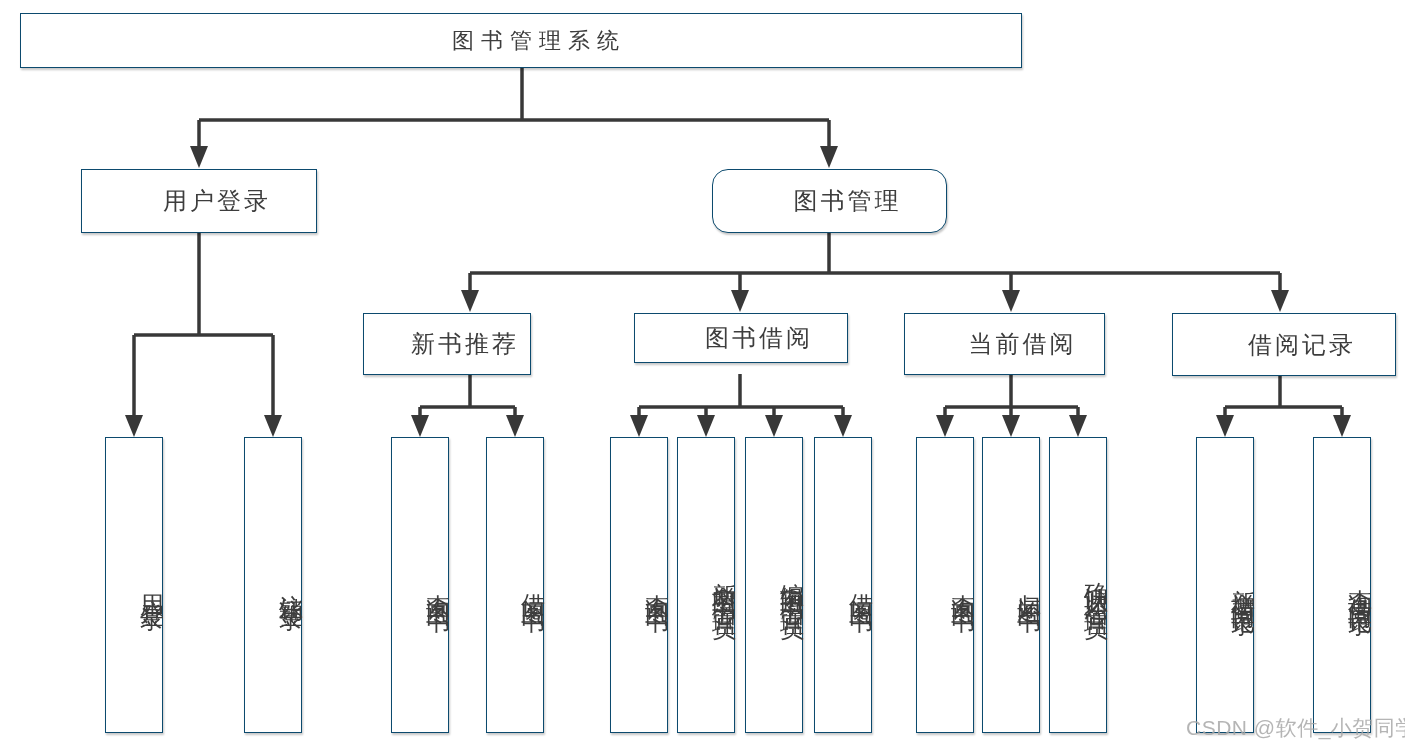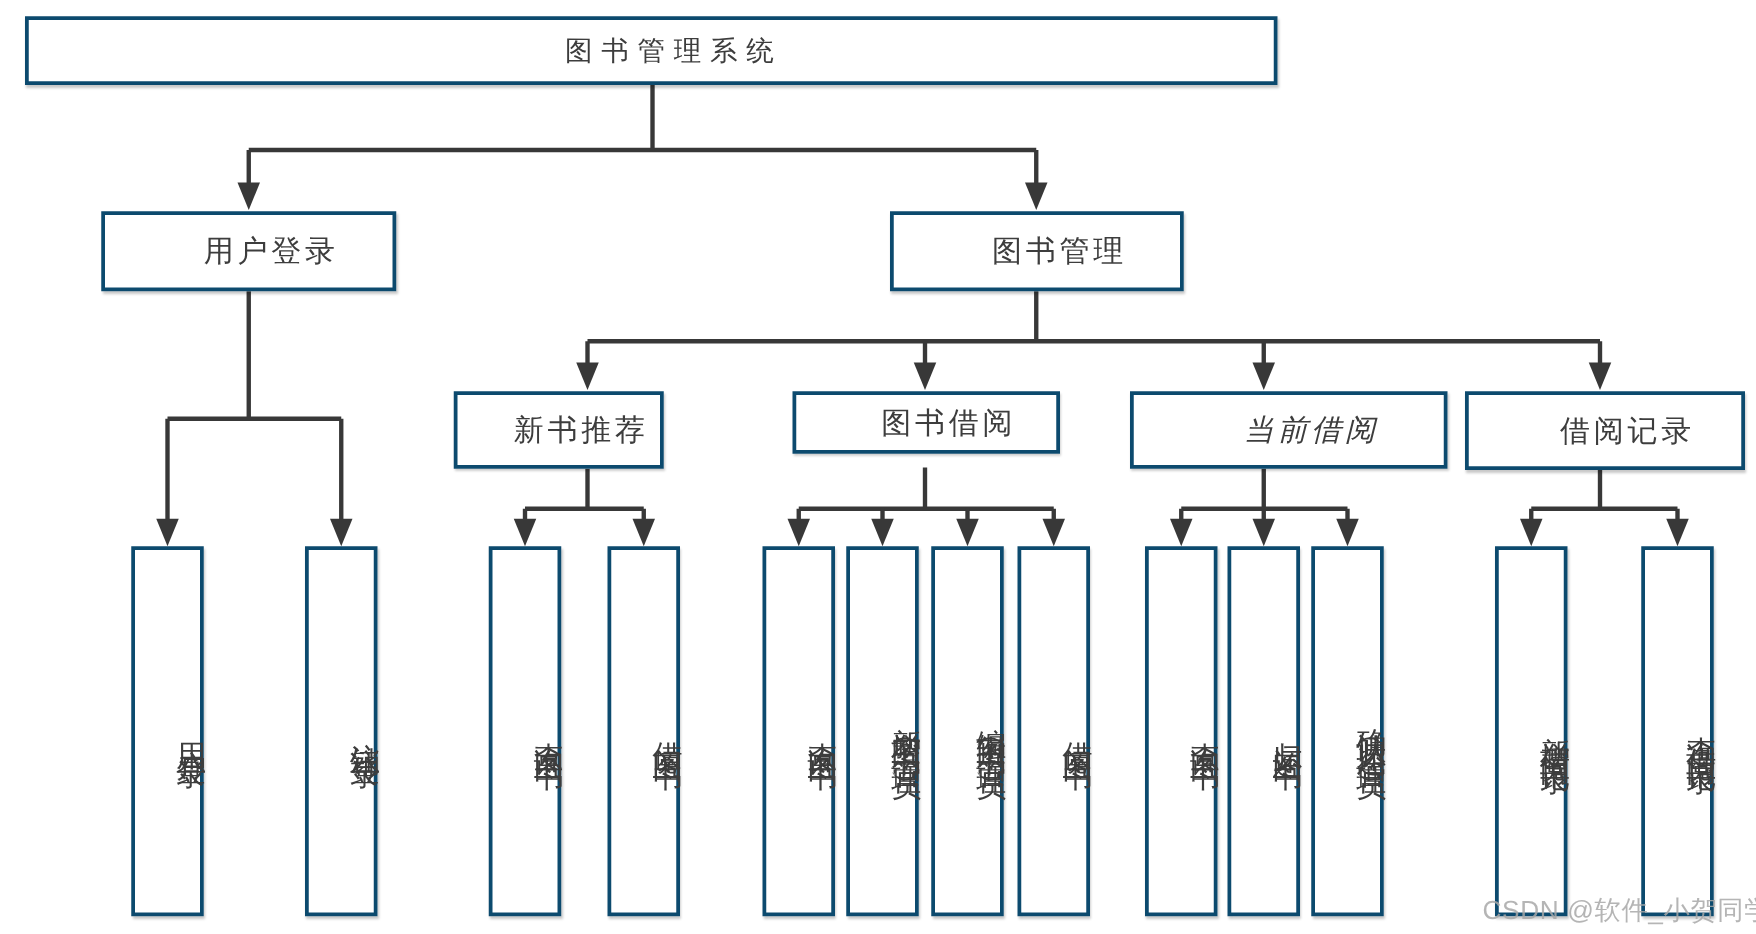--- a/index.html
+++ b/index.html
@@ -20,21 +20,21 @@
     position: absolute;
     left: 0;
     top: 0;
     width: 1405px;
     height: 747px;
   }
   .node {
     position: absolute;
     box-sizing: border-box;
     background: #ffffff;
-    border: 3px solid #0c4a6e;
+    border: 1px solid #0c4a6e;
     box-shadow: 1px 2px 2px rgba(0,0,0,0.22);
     display: flex;
     align-items: center;
     justify-content: center;
     text-align: center;
     color: #3d3d3d;
     padding-left: 36px;
   }
   .node-root {
     left: 20px; top: 13px; width: 1002px; height: 55px;
@@ -141,31 +141,31 @@
     </g>
   </svg>
 
   <div class="node node-root">
     <span class="label">图书管理系统</span>
   </div>
 
   <div class="node node-l2" style="left:81px; top:169px; width:236px; height:64px;">
     <span class="label">用户登录</span>
   </div>
-  <div class="node node-l2" style="left:712px; top:169px; width:235px; height:64px;">
+  <div class="node node-l2" style="left:712px; top:169px; width:235px; height:64px;border-radius:16px;">
     <span class="label">图书管理</span>
   </div>
 
   <div class="node node-l3" style="left:363px; top:313px; width:168px; height:62px;">
     <span class="label">新书推荐</span>
   </div>
   <div class="node node-l3" style="left:634px; top:313px; width:214px; height:50px;">
     <span class="label">图书借阅</span>
   </div>
-  <div class="node node-l3" style="left:904px; top:313px; width:254px; height:62px;font-style:italic;">
+  <div class="node node-l3" style="left:904px; top:313px; width:201px; height:62px;">
     <span class="label">当前借阅</span>
   </div>
   <div class="node node-l3" style="left:1172px; top:313px; width:224px; height:63px;">
     <span class="label">借阅记录</span>
   </div>
 
   <div class="node leaf" style="left:105px;">
     <span class="vtext label">用户登录</span>
   </div>
   <div class="node leaf" style="left:244px;">

